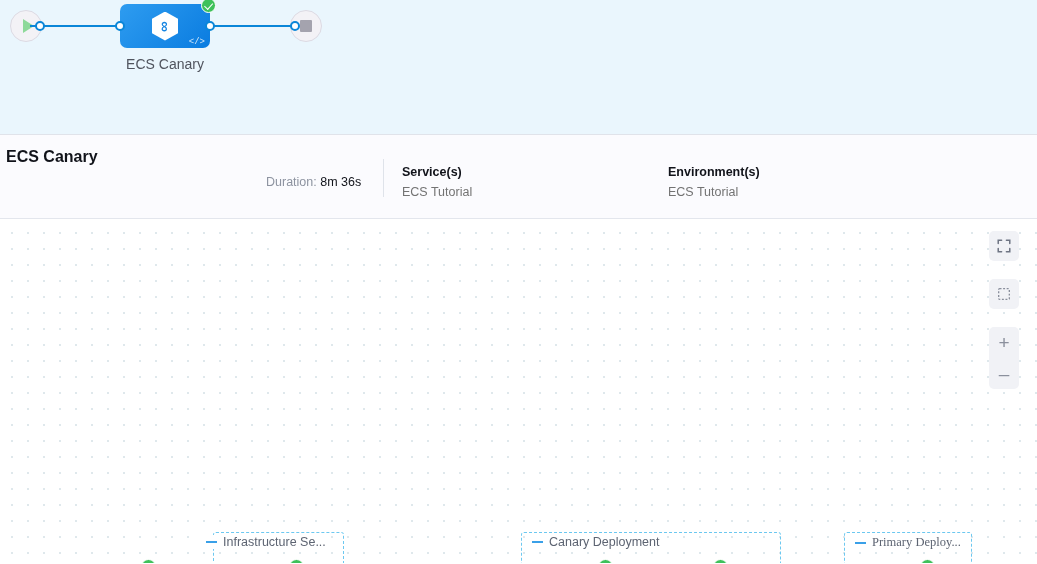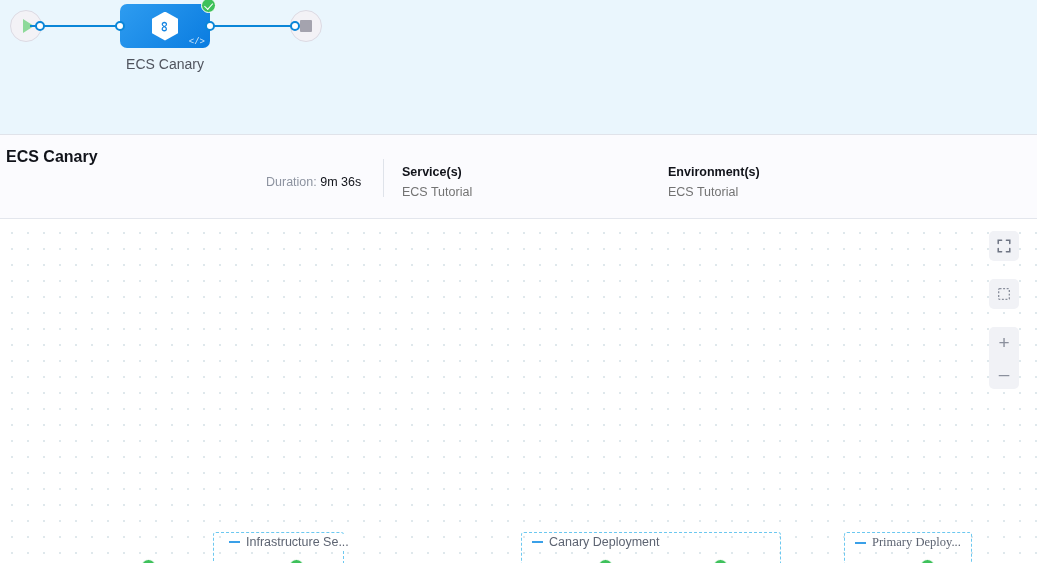--- a/index.html
+++ b/index.html
@@ -210,40 +210,40 @@
   </div>
 
   <div class="mini-label" style="left:105px; top:56px; width:120px;">ECS Canary</div>
 </div>
 
 <div class="details-bar">
   <div class="dt-title">ECS Canary</div>
 
 
   <div class="dt-duration">
-    <span class="lbl">Duration</span><span class="lbl">: </span><span>9m 36s</span>
+    <span class="lbl">Duration</span><span class="lbl">: </span><span>8m 36s</span>
   </div>
 
   <div class="dt-sep"></div>
 
   <div class="meta-col" style="left:402px; top:30px;">
     <div class="meta-h">Service(s)</div>
     <div class="meta-v">ECS Tutorial</div>
   </div>
 
   <div class="meta-col" style="left:668px; top:30px;">
     <div class="meta-h">Environment(s)</div>
     <div class="meta-v">ECS Tutorial</div>
   </div>
 </div>
 
 <div class="canvas">
 
   <div class="group-box" style="left:213px; top:313px; width:131px; height:158px;"></div>
-  <div class="group-label" style="left:226px; top:316px;">
+  <div class="group-label" style="left:203px; top:316px;">
     <span class="minus"></span>
     <span>Infrastructure Se...</span>
   </div>
 
   <div class="group-box" style="left:521px; top:313px; width:260px; height:158px;"></div>
   <div class="group-label" style="left:529px; top:316px;">
     <span class="minus"></span>
     <span>Canary Deployment</span>
   </div>
 

